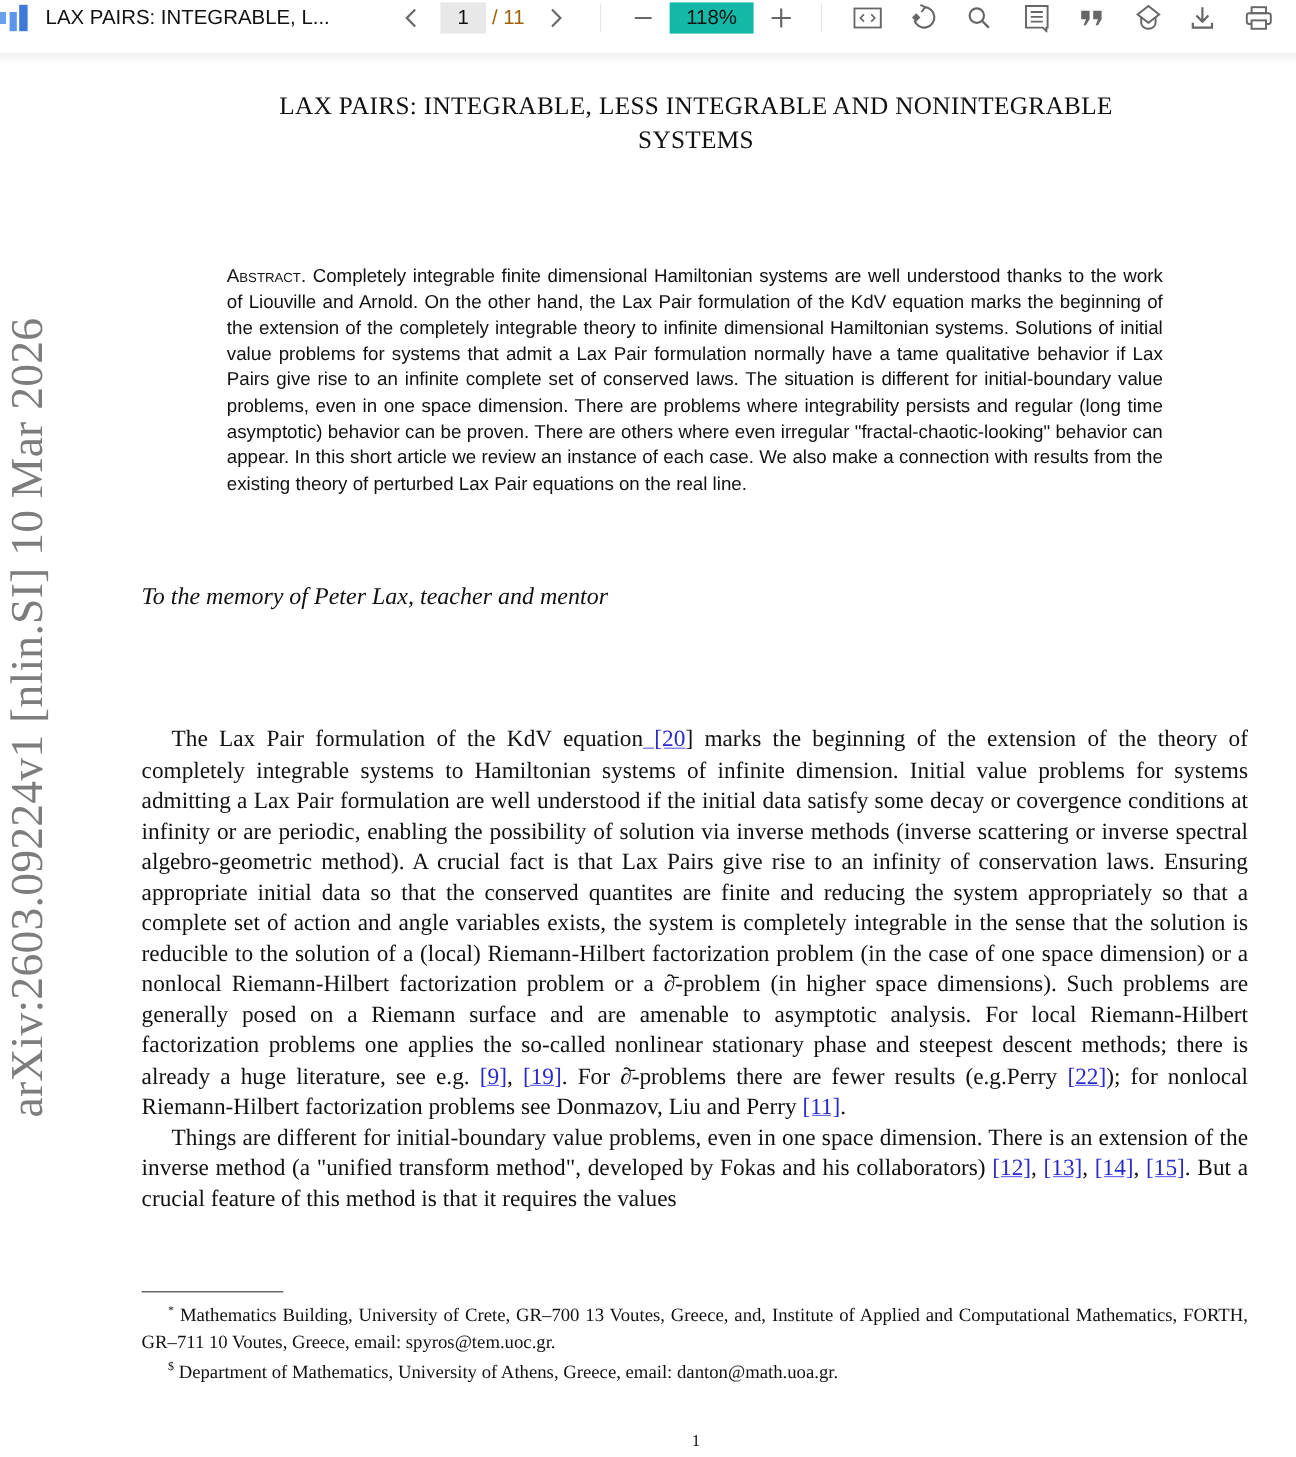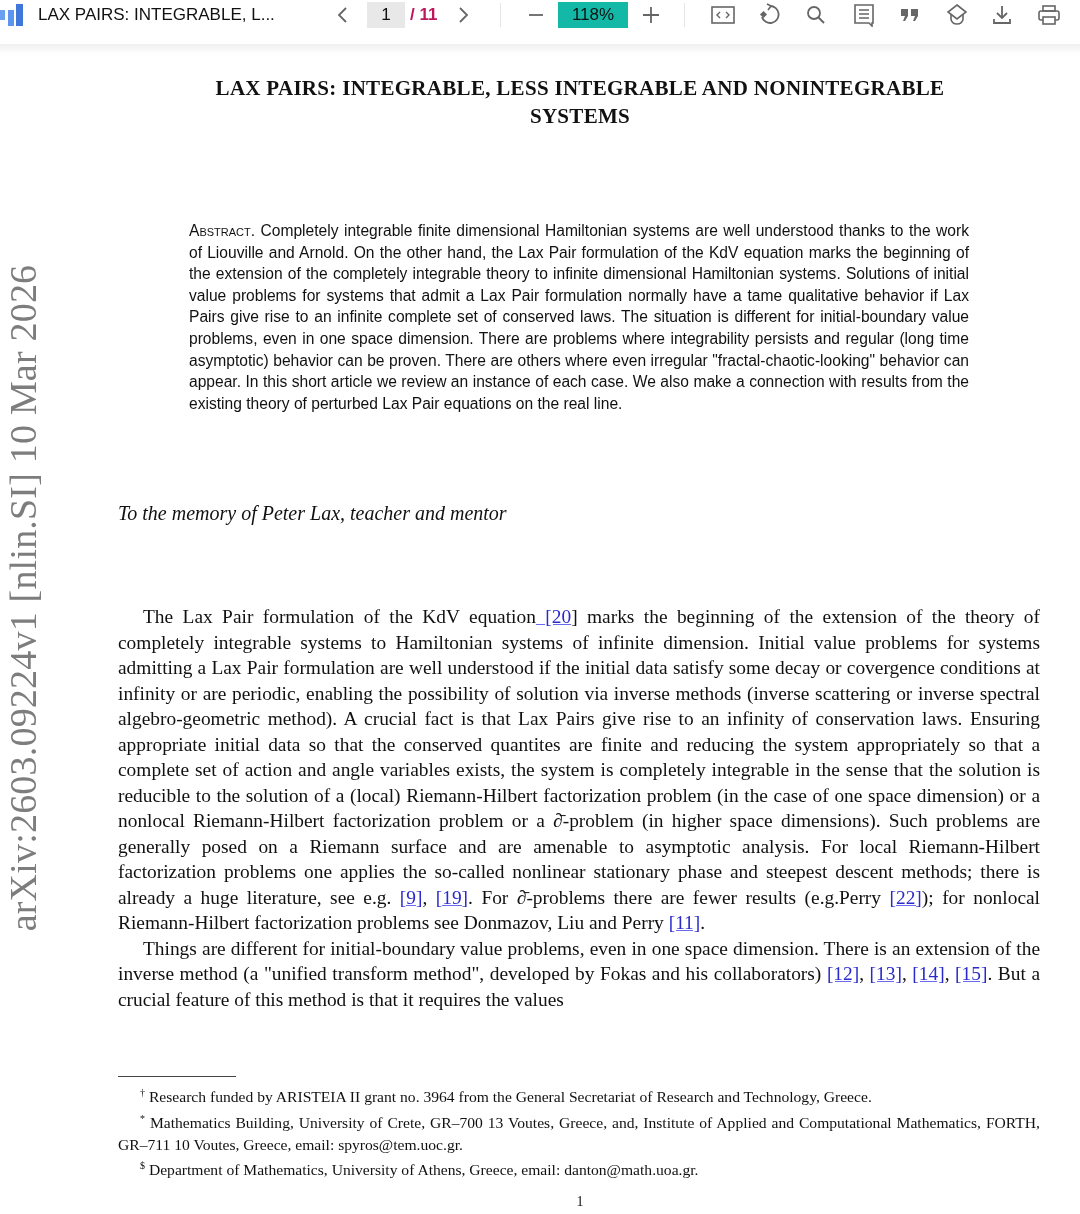--- a/index.html
+++ b/index.html
@@ -18,53 +18,53 @@
   }
   .logo { position: absolute; left: 0; top: 4px; width: 26px; height: 22px; }
   .logo span { position: absolute; bottom: 0; background: #4a86e8; }
   .doc-title { position: absolute; left: 38px; top: 5px; font-size: 17px; color: #111; white-space: nowrap; }
   .tb-btn { position: absolute; top: 2px; height: 26px; display: flex; align-items: center; justify-content: center; color: #666; cursor: pointer; }
   .page-box {
     position: absolute; left: 367px; top: 2px; width: 38px; height: 26px;
     background: #e8e8e8; font-size: 17px; text-align: center; line-height: 26px; color: #111;
     border: none; font-family: "Liberation Sans", sans-serif;
   }
-  .page-total { position: absolute; left: 410px; top: 5px; font-size: 17px; color: #be185d; font-weight: bold; }
+  .page-total { position: absolute; left: 410px; top: 5px; font-size: 17px; color: #a16207; }
   .sep { position: absolute; top: 3px; width: 1px; height: 24px; background: #e5e5e5; }
   .zoom-box {
     position: absolute; left: 558px; top: 2px; width: 70px; height: 26px;
     background: #14b8a6; font-size: 17px; text-align: center; line-height: 26px; color: #111;
   }
   .tb-btn svg { display: block; }
 
   
   .page { position: absolute; left: 0; top: 54px; width: 1080px; height: 1160px; background: #fff; }
   .arxiv-stamp {
     position: absolute; left: -325px; top: 520px; width: 700px; height: 48px;
     transform: rotate(-90deg); transform-origin: center center;
     font-family: "Liberation Serif", serif; font-size: 38px; color: #7d7d7d;
     text-align: center; white-space: nowrap; letter-spacing: 0.2px;
   }
   .paper-title {
     position: absolute; left: 120px; top: 20px; width: 920px; text-align: center;
-    font-family: "Liberation Serif", serif; font-weight: bold; font-size: 21px; line-height: 28px; letter-spacing: 0.3px;
+    font-family: "Liberation Serif", serif; font-weight: normal; font-size: 21px; line-height: 28px; letter-spacing: 0.3px;
   }
   .authors {
     position: absolute; left: 120px; top: 111px; width: 920px; text-align: center;
     font-family: "Liberation Serif", serif; font-size: 16px;
   }
   .authors sup { font-size: 10px; }
   .abstract {
     position: absolute; left: 189px; top: 166px; width: 780px;
     font-family: Liberation Sans, sans-serif; font-size: 15.6px; line-height: 21.6px; text-align: justify;
   }
   .abstract .sc { font-variant: small-caps; }
   .dedication {
     position: absolute; left: 118px; top: 432px; font-family: "Liberation Serif", serif;
-    font-style: italic; font-size: 20px; margin-top: 16px;
+    font-style: italic; font-size: 20px;
   }
   .section-heading {
     position: absolute; left: 120px; top: 514px; width: 920px; text-align: center;
     font-family: "Liberation Serif", serif; font-size: 17.5px; font-variant: small-caps; letter-spacing: 0.4px;
   }
   .body-text {
     position: absolute; left: 118px; top: 550px; width: 922px;
     font-family: "Liberation Serif", serif; font-size: 19.4px; line-height: 25.5px; text-align: justify;
   }
   .body-text p { text-indent: 25px; }
@@ -187,19 +187,18 @@
   <div class="dedication">To the memory of Peter Lax, teacher and mentor</div>
 
 
   <div class="body-text">
     <p><span>The Lax Pair formulation of the KdV equation</span><span class="cite"> [20</span><span>] marks the beginning of the extension of the theory of completely integrable systems to Hamiltonian systems of infinite dimension. Initial value problems for systems admitting a Lax Pair formulation are well understood if the initial data satisfy some decay or covergence conditions at infinity or are periodic, enabling the possibility of solution via inverse methods (inverse scattering or inverse spectral algebro-geometric method). A crucial fact is that Lax Pairs give rise to an infinity of conservation laws. Ensuring appropriate initial data so that the conserved quantites are finite and reducing the system appropriately so that a complete set of action and angle variables exists, the system is completely integrable in the sense that the solution is reducible to the solution of a (local) Riemann-Hilbert factorization problem (in the case of one space dimension) or a nonlocal Riemann-Hilbert factorization problem or a ∂̄-problem (in higher space dimensions). Such problems are generally posed on a Riemann surface and are amenable to asymptotic analysis. For local Riemann-Hilbert factorization problems one applies the so-called nonlinear stationary phase and steepest descent methods; there is already a huge literature, see e.g. </span><span class="cite">[9]</span><span>, </span><span class="cite">[19]</span><span>. For ∂̄-problems there are fewer results (e.g.Perry </span><span class="cite">[22]</span><span>); for nonlocal Riemann-Hilbert factorization problems see Donmazov, Liu and Perry </span><span class="cite">[11]</span><span>.</span></p>
     <p><span>Things are different for initial-boundary value problems, even in one space dimension. There is an extension of the inverse method (a "unified transform method", developed by Fokas and his collaborators) </span><span class="cite">[12]</span><span>, </span><span class="cite">[13]</span><span>, </span><span class="cite">[14]</span><span>, </span><span class="cite">[15]</span><span>. But a crucial feature of this method is that it requires the values</span></p>
   </div>
 
   <div class="footnote-rule"></div>
   <div class="footnotes">
-    <p><sup>†</sup><span> Research funded by ARISTEIA II grant no.  3964 from the General Secretariat of Research and Technology, Greece.</span></p>
     <p><sup>*</sup><span> Mathematics Building, University of Crete, GR–700 13 Voutes, Greece, and, Institute of Applied and Computational Mathematics, FORTH, GR–711 10 Voutes, Greece, email: spyros@tem.uoc.gr.</span></p>
     <p><sup>$</sup><span> Department of Mathematics, University of Athens, Greece, email: danton@math.uoa.gr.</span></p>
   </div>
 
   <div class="page-number">1</div>
 </div>
 
 </body></html>

